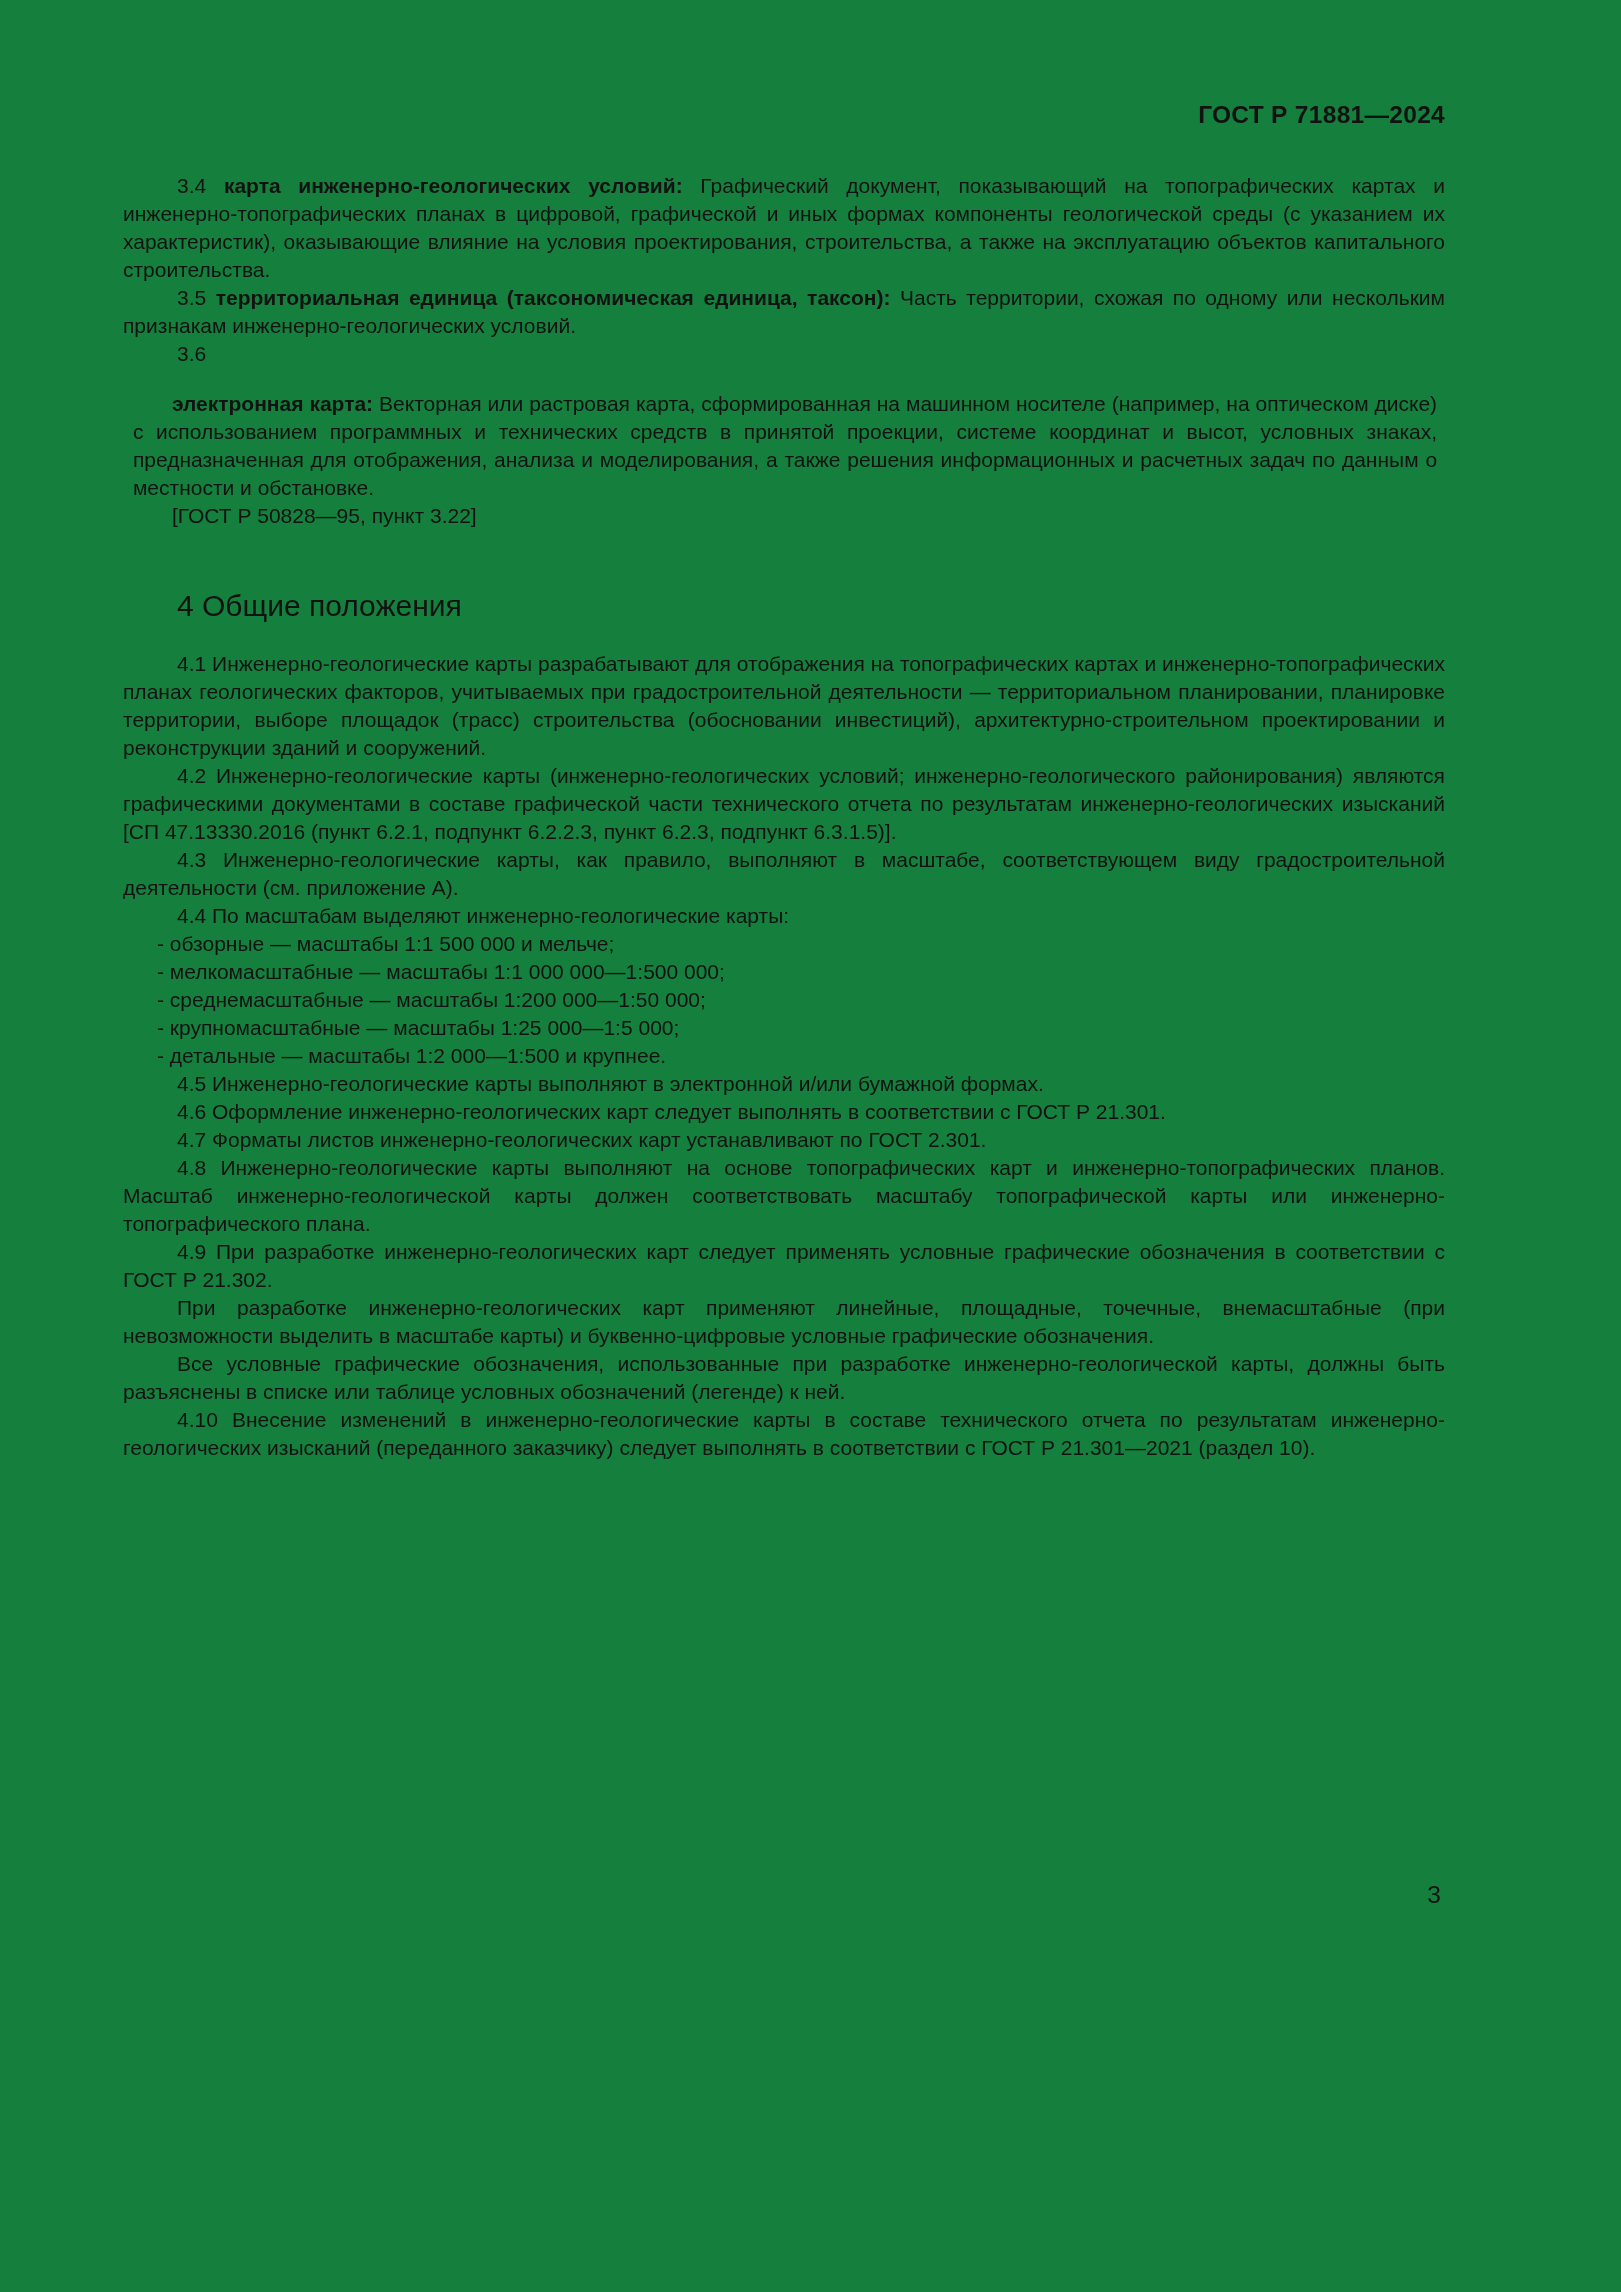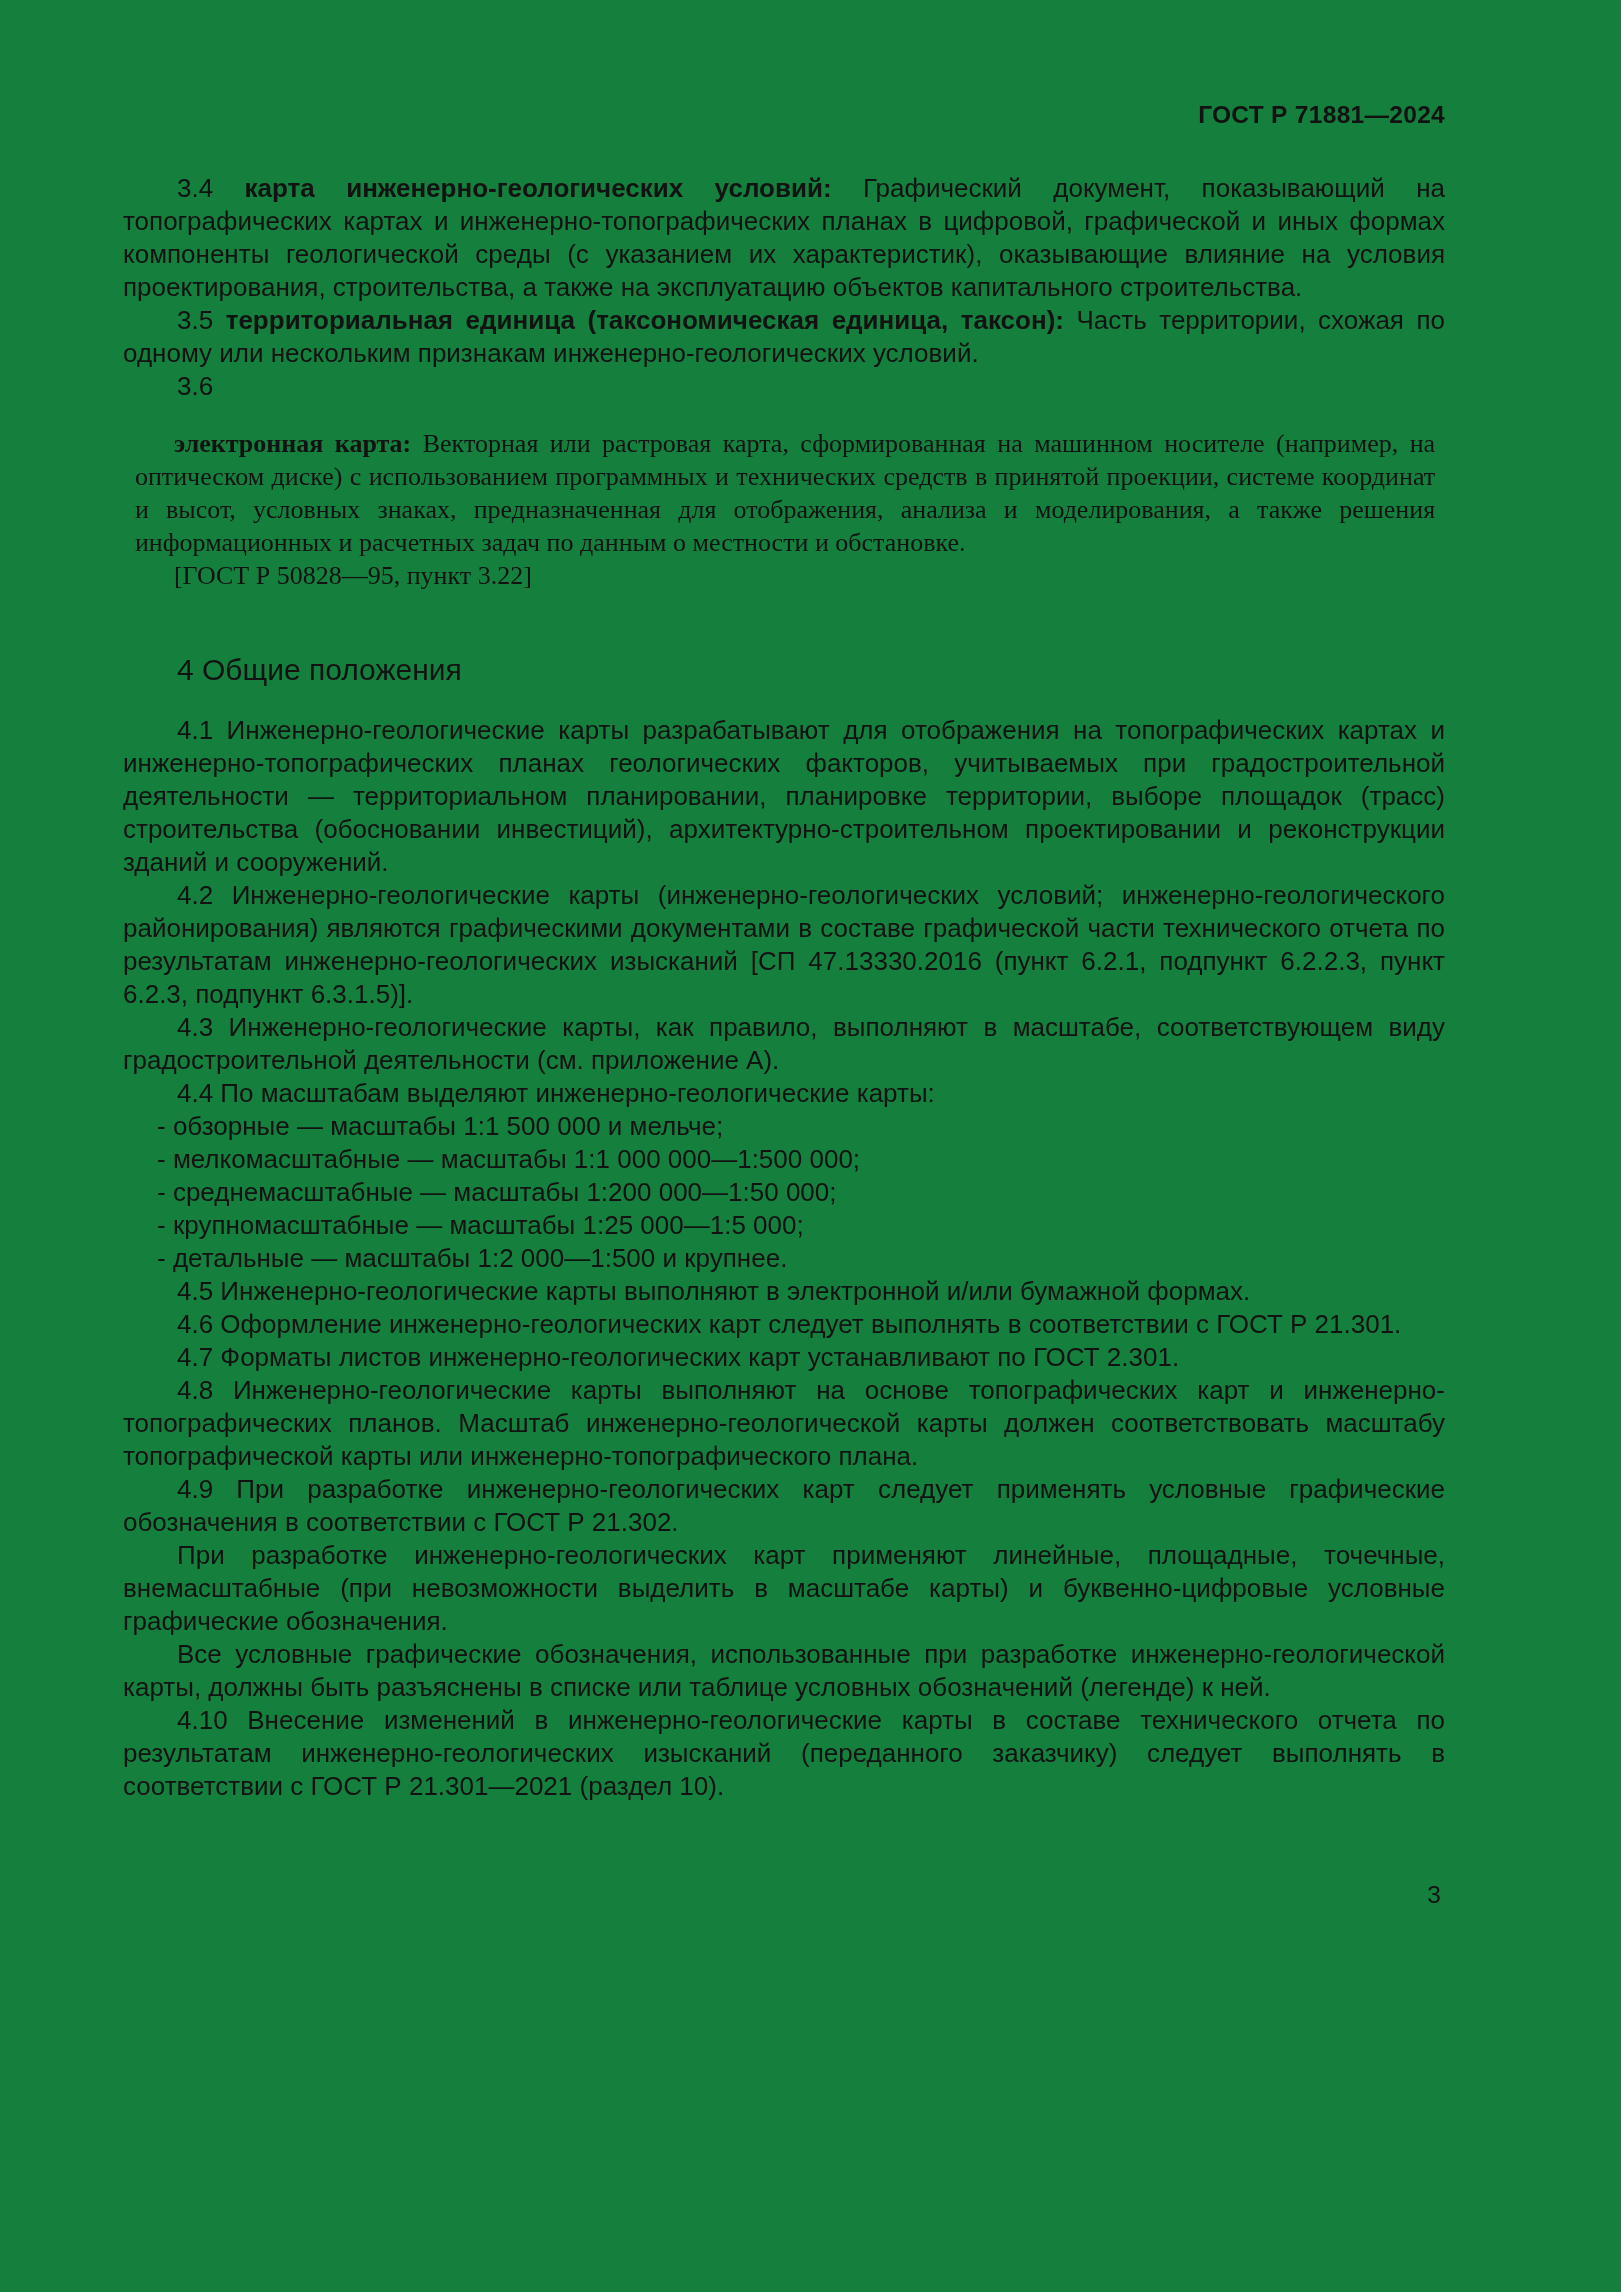--- a/index.html
+++ b/index.html
@@ -20,34 +20,33 @@
   }
   .doc-header {
     text-align: right;
     font-weight: bold;
     font-size: 24.5px;
     line-height: 33px;
     margin-bottom: 41px;
     letter-spacing: 0.3px;
   }
   .para {
-    font-size: 26px;
-    line-height: 33px;
+    font-size: 21px;
+    line-height: 28px;
     text-align: justify;
     text-indent: 54px;
   }
   .para b { font-weight: bold; }
   .list-item {
     text-indent: 34px;
   }
   .def-box {
-    border: 4px solid #15803d;
+    border: 2px solid #15803d;
     margin: 11.8px -9.8px 0 -7.8px;
     padding: 7.8px 15.7px 11.8px 15.7px;
-    font-family: Liberation Serif, serif;
   }
   .def-box .para { text-indent: 39px; }
   .section-heading {
     font-size: 30px;
     line-height: 39px;
     font-weight: normal;
     text-indent: 54px;
     margin: 43px 0 24.5px 0;
   }
   .page-number {

